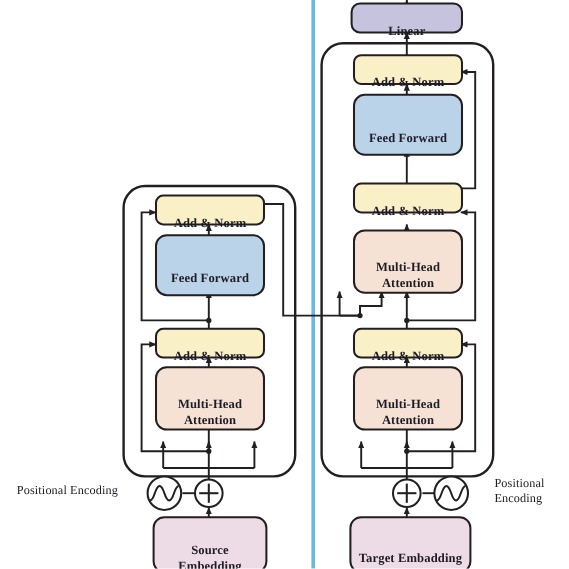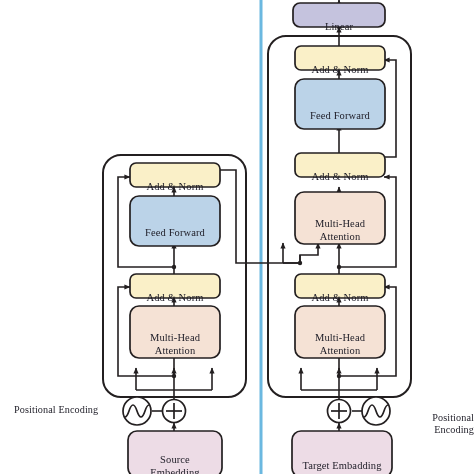--- a/index.html
+++ b/index.html
@@ -1,21 +1,21 @@
 <!DOCTYPE html>
 <html><head>
 <meta charset="utf-8">
 <style>
   html,body{margin:0;padding:0;background:#ffffff;}
   body{width:474px;height:474px;overflow:hidden;
        font-family:"Liberation Serif","DejaVu Serif",serif;}
   #stage{position:relative;width:474px;height:474px;background:#ffffff;}
   #stage svg{position:absolute;left:0;top:0;}
   .lbl{position:absolute;color:#1d1c26;font-size:10.5px;line-height:12.5px;
-       text-align:center;letter-spacing:.1px;white-space:pre-line;}
+       text-align:center;letter-spacing:.1px;white-space:pre-line;font-weight:bold;}
   .sidelbl{position:absolute;color:#1d1c26;font-size:10.2px;line-height:12px;
        letter-spacing:.1px;white-space:pre-line;}
   .boxlbl{display:flex;align-items:center;justify-content:center;
        width:100%;height:100%;}
 </style>
 </head>
 <body>
 
 <div id="stage">
 
@@ -174,16 +174,16 @@
   <div class="lbl" style="left:295px;top:274px;width:90px;height:24px;">
     <span class="boxlbl">Add &amp; Norm</span>
   </div>
   <div class="lbl" style="left:295px;top:306px;width:90px;height:52px;">
     <span class="boxlbl">Multi-Head
 Attention</span>
   </div>
   <div class="lbl" style="left:292px;top:431px;width:100px;height:46px;">
     <span class="boxlbl">Target Embadding</span>
   </div>
-  <div class="sidelbl" style="left:412px;top:412px;width:62px;text-align:right;">Positional
+  <div class="sidelbl" style="left:412px;top:398px;width:62px;text-align:left;">Positional
 Encoding</div>
 
 </div>
 
 </body></html>

